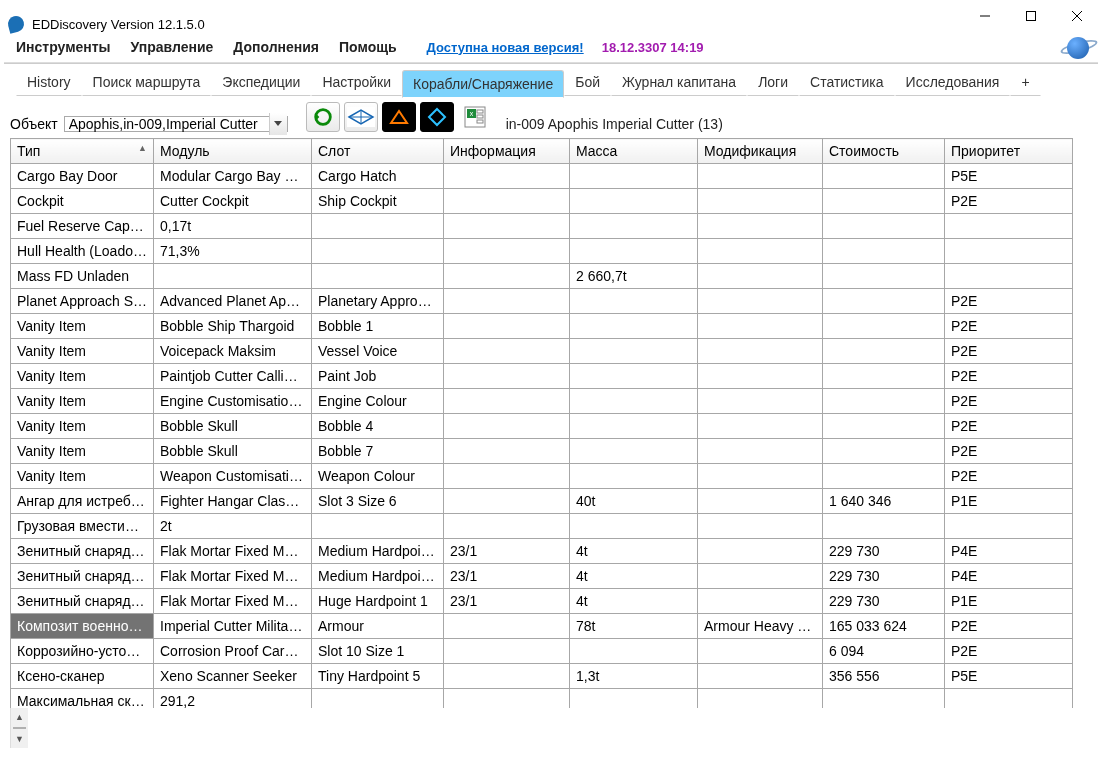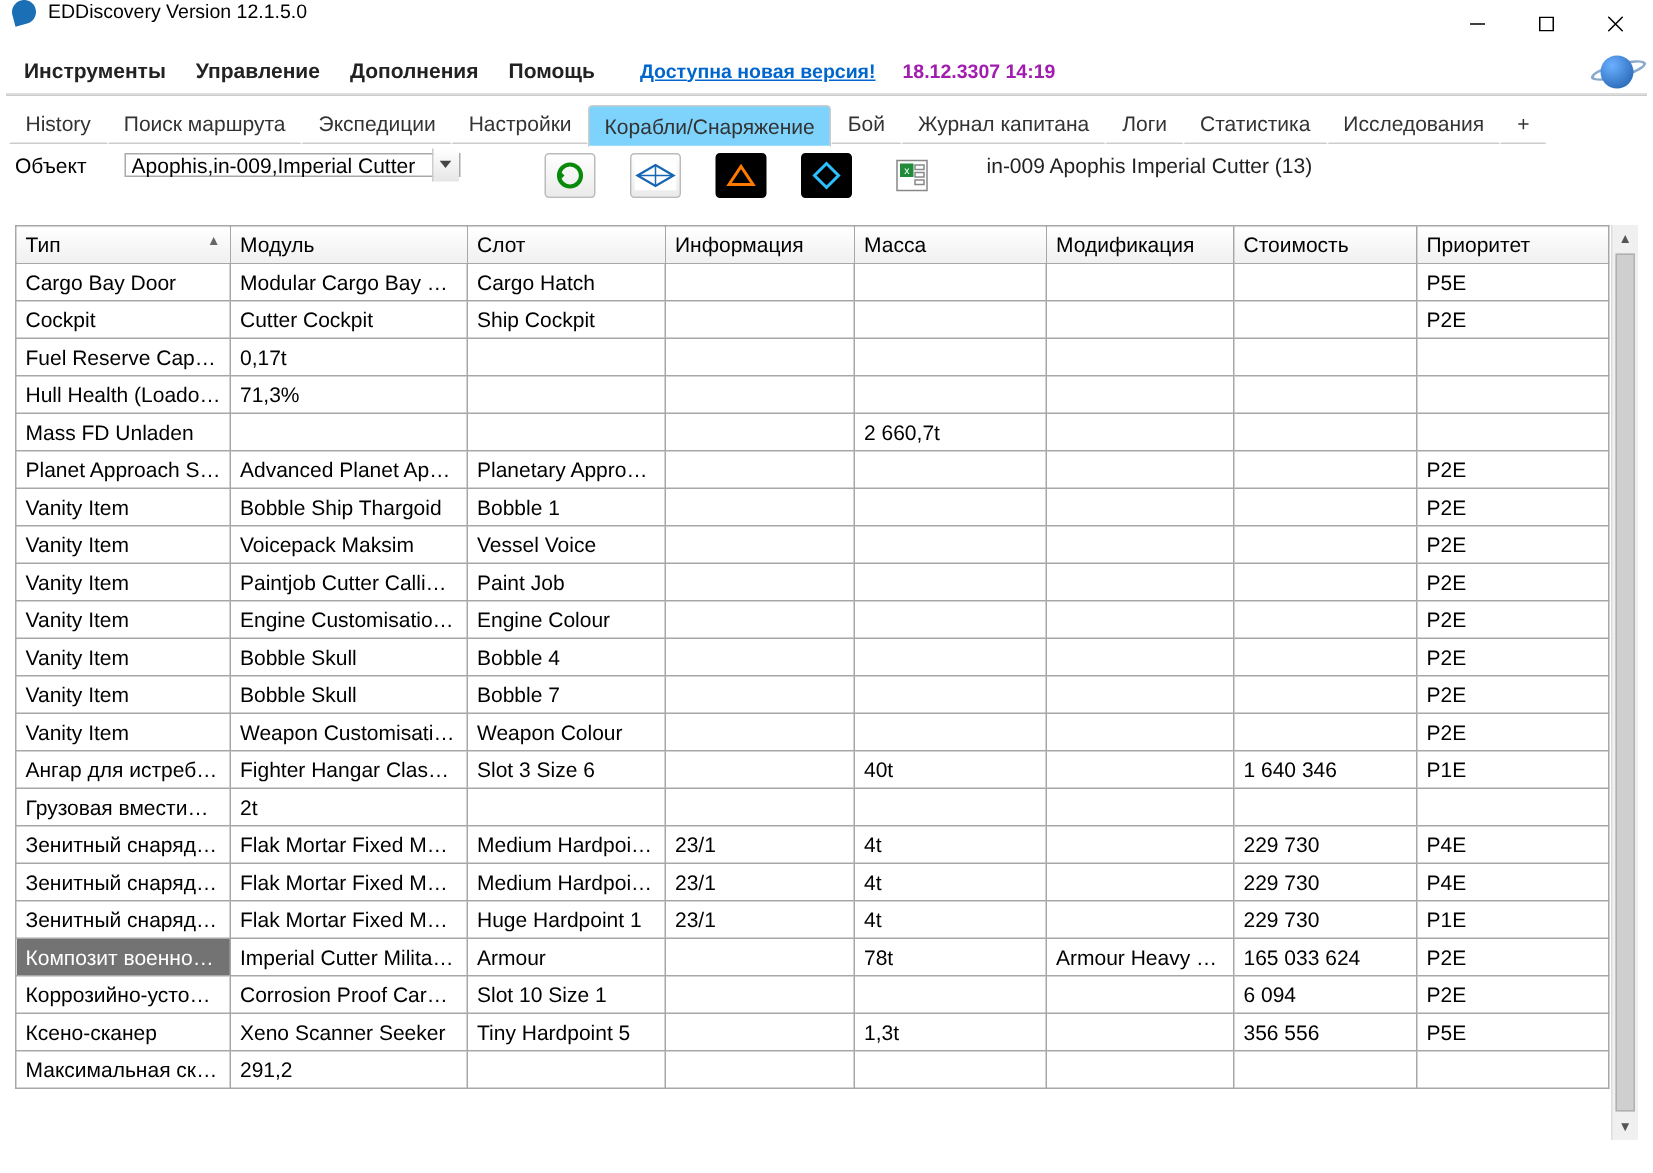--- a/index.html
+++ b/index.html
@@ -1,54 +1,54 @@
 <!DOCTYPE html>
 <html><head>
 <meta charset="utf-8">
 <style>
 * { box-sizing: border-box; font-family: "Segoe UI", Tahoma, sans-serif; }
 body { margin: 0; background: #fff; width: 1102px; height: 782px; overflow: hidden; font-size: 13px; color: #000; }
 
 
-.titlebar { height: 32px; display: flex; align-items: flex-start; padding: 0 2px 0 8px; }
+.titlebar { height: 32px; display: flex; align-items: flex-end; padding: 0 2px 0 8px; }
 .titlebar .app-icon { width: 16px; height: 16px; background: #1b6fb5; border-radius: 50% 50% 50% 0; margin-right: 8px; transform: rotate(-15deg); }
 .title-text { flex: 1; font-size: 13px; }
 .win-controls { display: flex; }
 .win-btn { width: 46px; height: 32px; display: flex; align-items: center; justify-content: center; }
 .win-btn svg { width: 10px; height: 10px; }
 
 
 .menubar { height: 30px; display: flex; align-items: center; padding: 0 6px; font-weight: bold; }
 .menu-item { padding: 4px 10px; font-size: 14px; color: #222; }
 .version-link { color: #0066cc; text-decoration: underline; margin-left: 20px; cursor: pointer; }
 .date-text { margin-left: 18px; color: #a21caf; }
 .planet-icon { margin-left: auto; width: 36px; height: 20px; position: relative; }
 .planet-icon .body { width: 22px; height: 22px; background: radial-gradient(circle at 35% 30%, #6bb0ff, #1a5aa8); border-radius: 50%; position: absolute; left: 7px; }
 .planet-icon .ring { position: absolute; width: 38px; height: 10px; border: 2px solid #8aa9cc; border-radius: 50%; top: 5px; left: 0; transform: rotate(-15deg); }
 
 .hr { height: 2px; border-top: 1px solid #ddd; border-bottom: 1px solid #ccc; margin: 0 4px 4px; }
 
 
-.tabstrip { display: flex; padding: 0 6px; font-size: 14px; align-items: flex-end; }
+.tabstrip { display: flex; padding: 0 6px; font-size: 14px; align-items: flex-end; margin-left: 10px; }
 .tab { padding: 5px 10px 5px; border: 1px solid transparent; border-bottom: 1px solid #ccc; color: #333; white-space: nowrap; }
 .tab.active { border: 1px solid #ccc; border-bottom: 1px solid #fff; border-radius: 3px 3px 0 0; background: #7dd3fc; position: relative; top: 2px; }
 
 
-.toolbar { display: flex; align-items: flex-start; padding: 6px 10px; gap: 23px; font-size: 14px; }
+.toolbar { display: flex; align-items: flex-end; padding: 6px 10px; gap: 4px; font-size: 14px; }
 .label { margin-right: 2px; }
 .combo { display: flex; align-items: center; border: 1px solid #aaa; height: 16px; background: #fff; }
 .combo input { border: none; height: 22px; padding: 0 4px; font-size: 14px; width: 204px; outline: none; background: transparent; }
 .combo .dd { width: 18px; height: 22px; display: flex; align-items: center; justify-content: center; border-left: 1px solid #ccc; background: linear-gradient(#fff,#e6e6e6); }
 
 .icon-btn { width: 34px; height: 30px; border: 1px solid #bbb; border-radius: 3px; display: flex; align-items: center; justify-content: center; background: linear-gradient(#fff,#eaeaea); }
 .icon-btn.flat { border: none; background: transparent; }
 .ship-text { margin-left: 10px; color: #222; }
 
 
-.table-wrap { position: relative; margin: 12px 10px; border: 0; height: 610px; display: flex; }
+.table-wrap { position: relative; margin: 0 10px; border: 0; height: 610px; display: flex; flex-direction: column; }
 .table-body { overflow: auto; flex: 1; }
 table { border-collapse: collapse; width: 1062px; table-layout: fixed; }
 th, td { border: 1px solid #a7a7a7; padding: 4px 6px; font-size: 14px; text-align: left; white-space: nowrap; overflow: hidden; text-overflow: ellipsis; background: #fff; height: 24px; }
 th { background: linear-gradient(#fff,#f0f0f0); font-weight: normal; position: sticky; top: 0; }
 th .sort { float: right; font-size: 9px; color: #666; }
 tr.selected td:first-child { background: #737373; color: #fff; text-align: center; }
 tr.selected td { background: #fff; }
 
 
 .vscroll { width: 18px; background: #f0f0f0; border-left: 1px solid #ddd; display: flex; flex-direction: column; }

